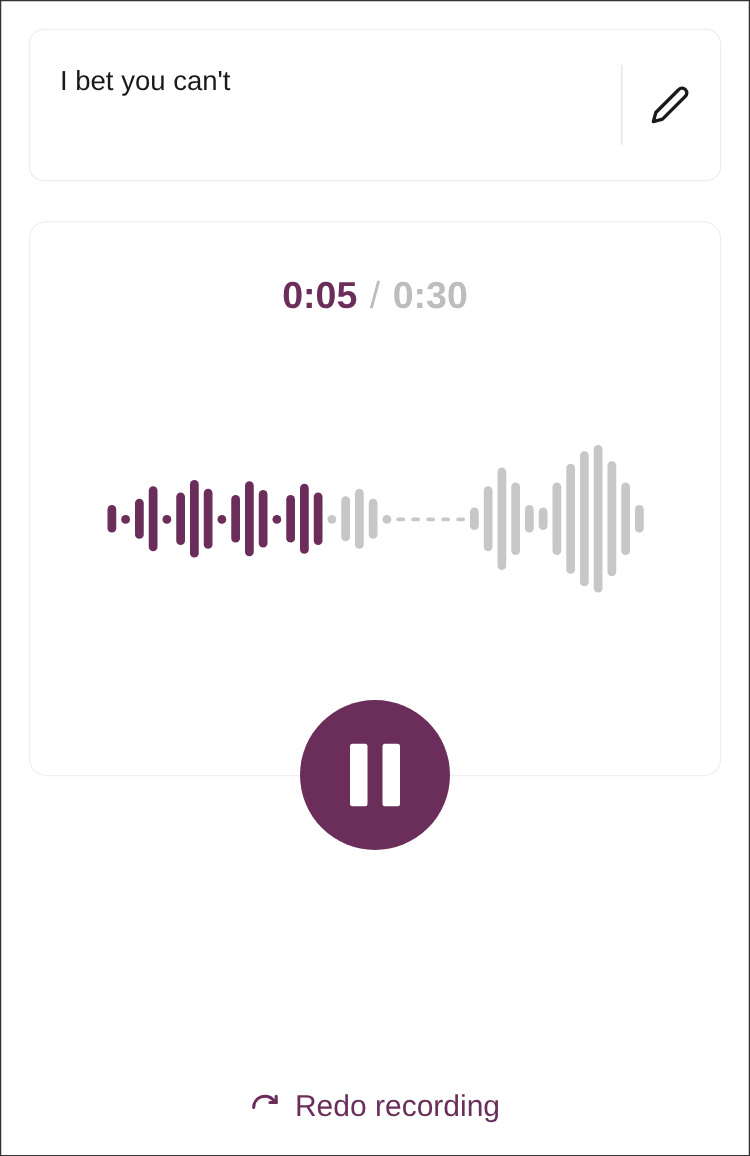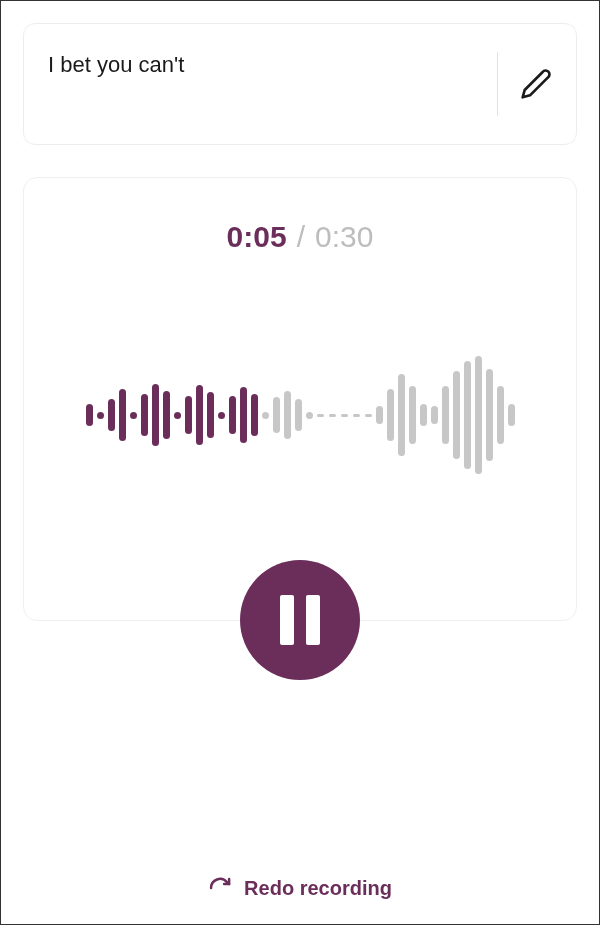--- a/index.html
+++ b/index.html
@@ -59,21 +59,21 @@
     }
     .timer {
       font-size: 30px;
       font-weight: 600;
       display: flex;
       gap: 10px;
       align-items: flex-end;
     }
     .timer-current { color: #6b2e5b; }
     .timer-sep { color: #bdbdbd; font-weight:500;}
-    .timer-total { color: #bdbdbd; font-weight:400;}
+    .timer-total { color: #bdbdbd; font-weight:700;}
     .waveform {
       margin-top: 96px;
       display: flex;
       align-items: center;
       gap: 4px;
       height: 130px;
     }
     .bar {
       width: 7px;
       border-radius: 4px;
@@ -127,22 +127,22 @@
       bottom: 24px;
       left: 50%;
       transform: translateX(-50%);
       display: flex;
       align-items: center;
       gap: 12px;
       cursor: pointer;
     }
     .redo-icon { width: 24px; height: 24px; }
     .redo-text {
-      font-size: 20px;
-      font-weight: 700;
+      font-size: 24px;
+      font-weight: 400;
       color: #6b2e5b;
     }
   </style>
 </head>
 <body>
 
 <div class="container">
   <div class="title-card">
     <span class="title-text">I bet you can't</span>
     <div class="title-divider-wrap">

